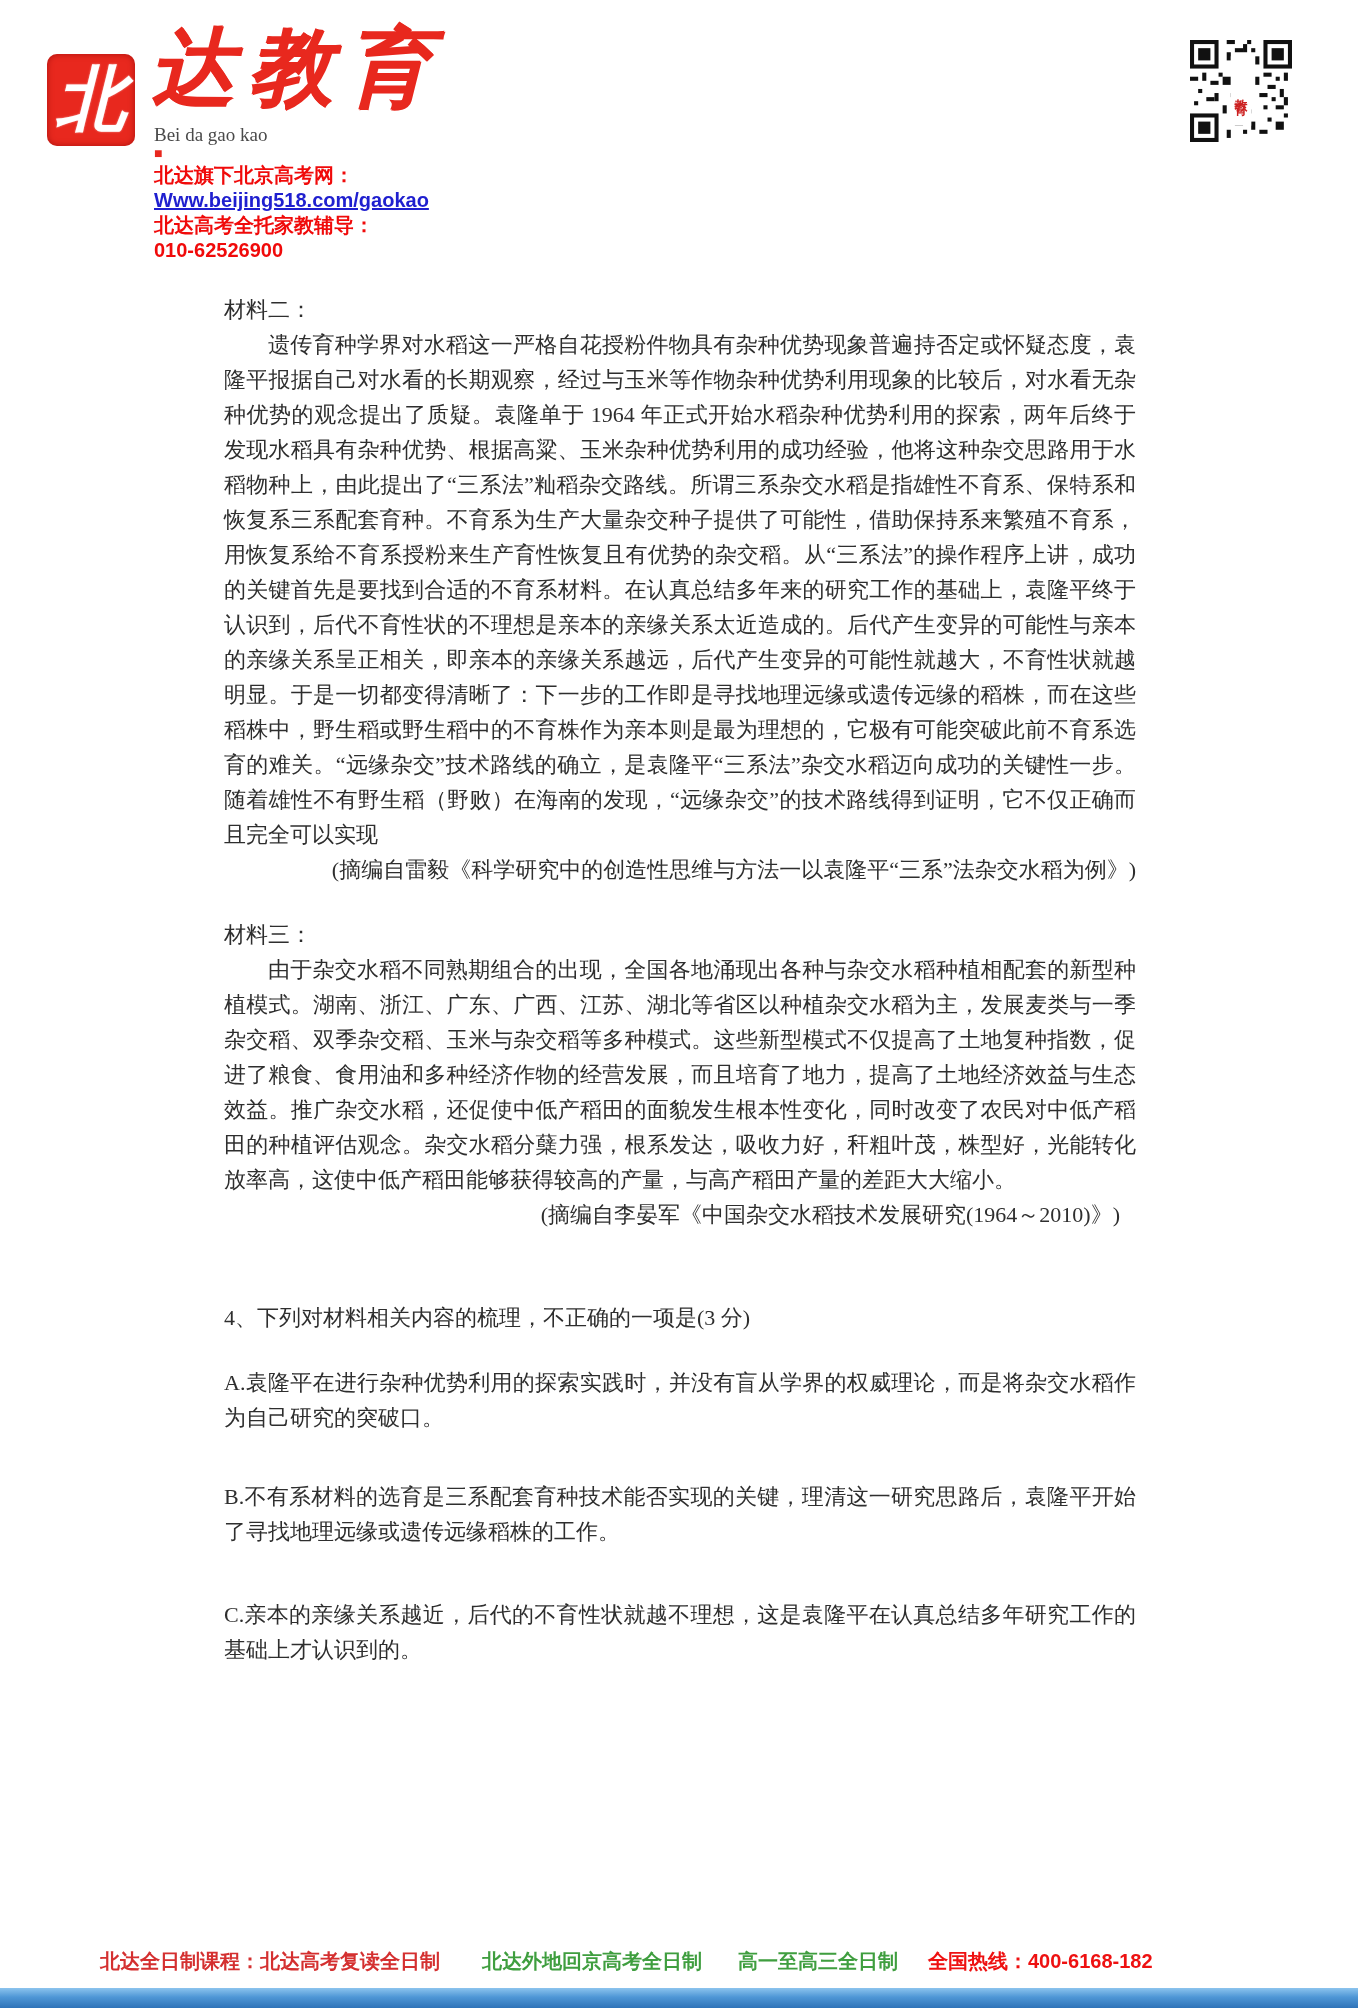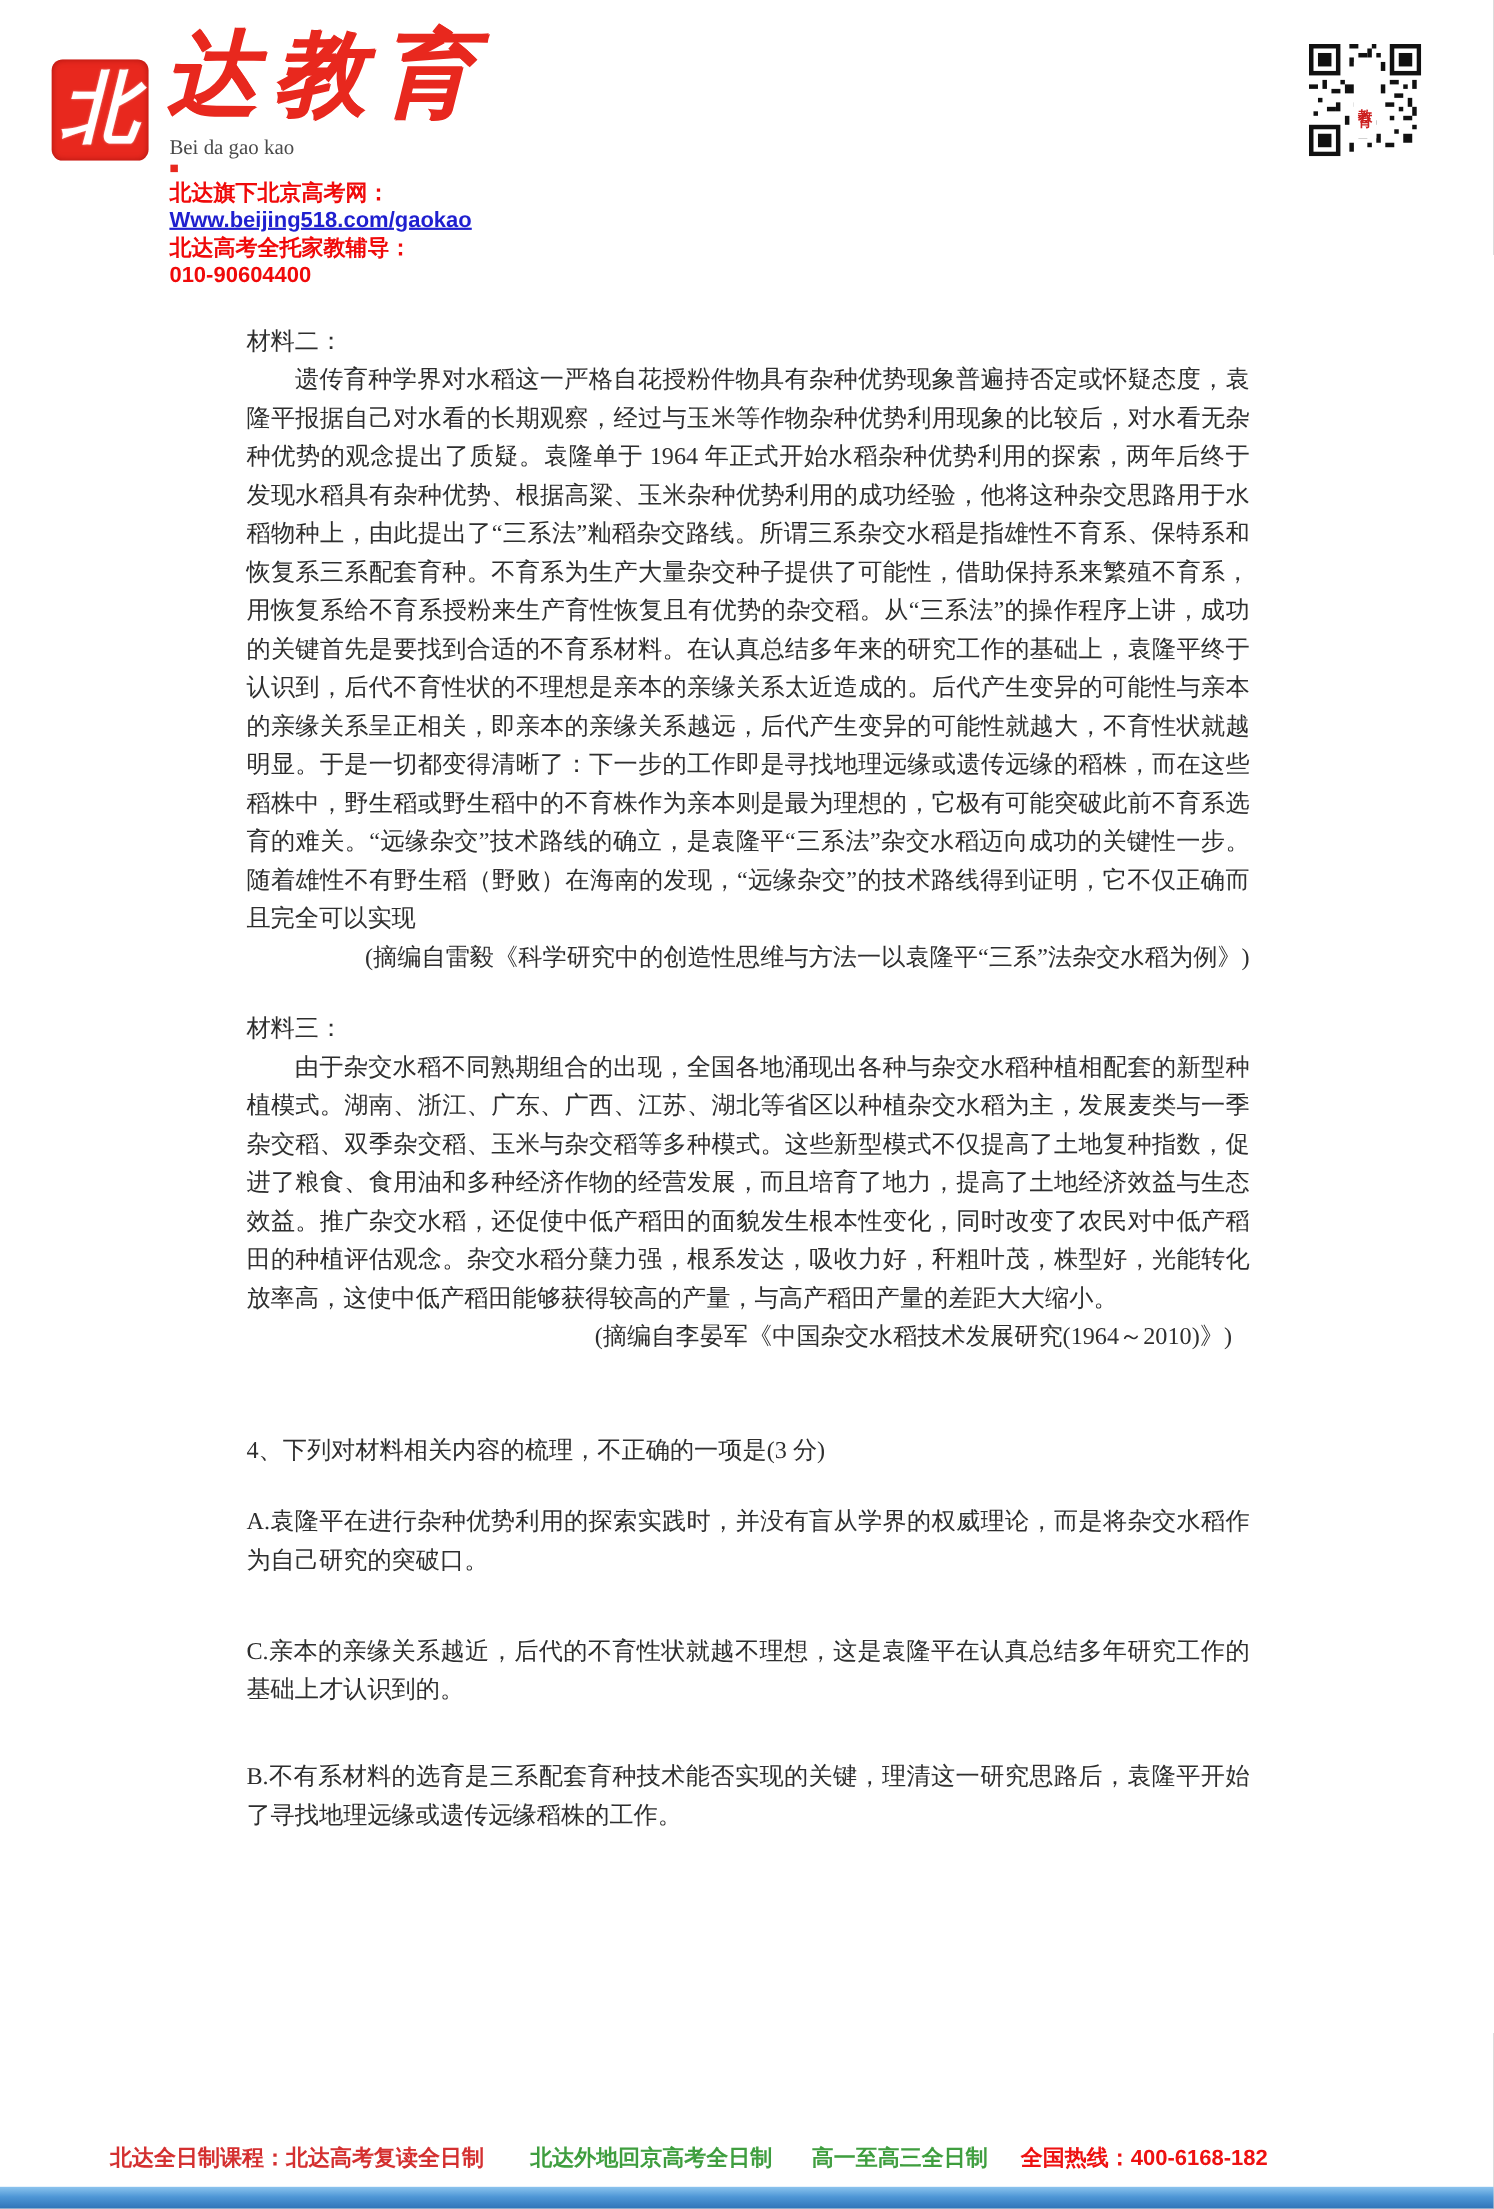--- a/index.html
+++ b/index.html
@@ -112,21 +112,21 @@
       <span>北</span>
     </div>
     <div class="logo-script">达教育</div>
 
     <div class="header-line">
       <span class="tagline">Bei da gao kao</span>
       <span class="bullet">■</span>
       <span class="red-label">北达旗下北京高考网：</span>
       <span class="site-link">Www.beijing518.com/gaokao</span>
       <span class="red-label">北达高考全托家教辅导：</span>
-      <span class="phone">010-90604400</span>
+      <span class="phone">010-62526900</span>
     </div>
 
     <div class="qr">
       <svg viewBox="0 0 100 100">
         <rect x="0" y="0" width="100" height="100" fill="#ffffff"></rect>
         <g fill="#111111">
 
           <rect x="0" y="0" width="28" height="28"></rect>
             <rect x="72" y="0" width="28" height="28"></rect>
             <rect x="0" y="72" width="28" height="28"></rect>
@@ -194,22 +194,22 @@
 
     <div class="m3-heading">材料三：</div>
     <p class="para">由于杂交水稻不同熟期组合的出现，全国各地涌现出各种与杂交水稻种植相配套的新型种植模式。湖南、浙江、广东、广西、江苏、湖北等省区以种植杂交水稻为主，发展麦类与一季杂交稻、双季杂交稻、玉米与杂交稻等多种模式。这些新型模式不仅提高了土地复种指数，促进了粮食、食用油和多种经济作物的经营发展，而且培育了地力，提高了土地经济效益与生态效益。推广杂交水稻，还促使中低产稻田的面貌发生根本性变化，同时改变了农民对中低产稻田的种植评估观念。杂交水稻分蘖力强，根系发达，吸收力好，秆粗叶茂，株型好，光能转化放率高，这使中低产稻田能够获得较高的产量，与高产稻田产量的差距大大缩小。</p>
     <p class="citation m3">(摘编自李晏军《中国杂交水稻技术发展研究(1964～2010)》)</p>
   </div>
 
   <div class="questions">
     <div>4、下列对材料相关内容的梳理，不正确的一项是(3 分)</div>
 
     <p class="option a">A.袁隆平在进行杂种优势利用的探索实践时，并没有盲从学界的权威理论，而是将杂交水稻作为自己研究的突破口。</p>
+    <p class="option b">B.不有系材料的选育是三系配套育种技术能否实现的关键，理清这一研究思路后，袁隆平开始了寻找地理远缘或遗传远缘稻株的工作。</p>
     <p class="option c">C.亲本的亲缘关系越近，后代的不育性状就越不理想，这是袁隆平在认真总结多年研究工作的基础上才认识到的。</p>
-    <p class="option b">B.不有系材料的选育是三系配套育种技术能否实现的关键，理清这一研究思路后，袁隆平开始了寻找地理远缘或遗传远缘稻株的工作。</p>
   </div>
 
   <div class="footer">
     <span class="f-red">北达全日制课程：</span><span class="f-red">北达高考复读全日制</span><span class="f-green">北达外地回京高考全日制</span><span class="f-green2">高一至高三全日制</span><span class="f-hot">全国热线：</span><span class="f-hot-num">400-6168-182</span>
   </div>
 
   <div class="bottom-bar"></div>
 
 </div>
 

